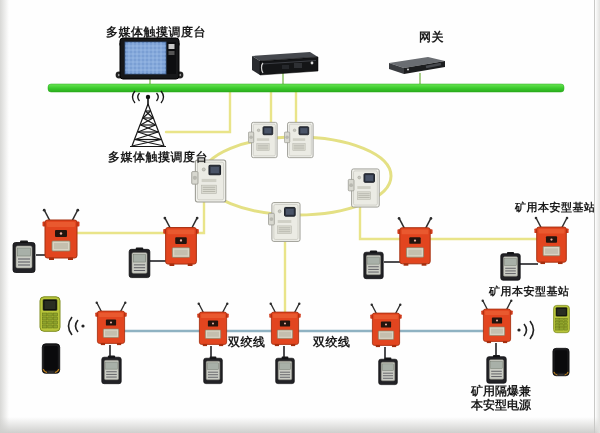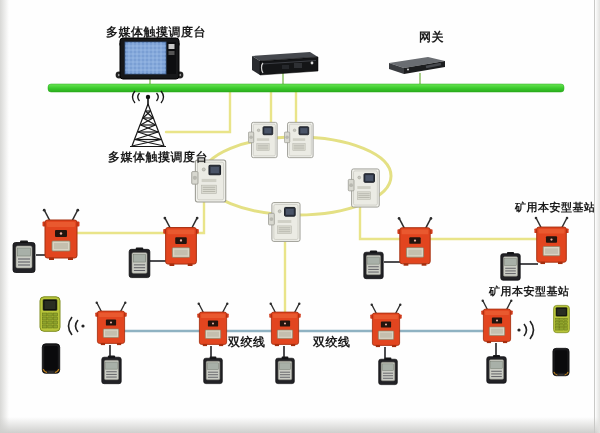--- a/index.html
+++ b/index.html
@@ -587,19 +587,23 @@
   </div>
     </div>
 
   <div class="lbl" style="left:106px;top:24px">多媒体触摸调度台</div>
   <div class="lbl" style="left:419px;top:29px">网关</div>
   <div class="lbl" style="left:108px;top:149px">多媒体触摸调度台</div>
   <div class="lbl small" style="left:515px;top:200px">矿用本安型基站</div>
   <div class="lbl small" style="left:489px;top:284px">矿用本安型基站</div>
   <div class="lbl" style="left:228px;top:334px">双绞线</div>
   <div class="lbl" style="left:313px;top:334px">双绞线</div>
+  <div class="power-lbl" style="left:471px;top:384px">
+    <div>矿用隔爆兼</div>
+    <div>本安型电源</div>
+  </div>
 
   <div class="band-left"></div>
   <div class="band-bottom"></div>
   <div class="band-right"></div>
   <div class="edge-line"></div>
 
 </div>
 
 </body></html>

